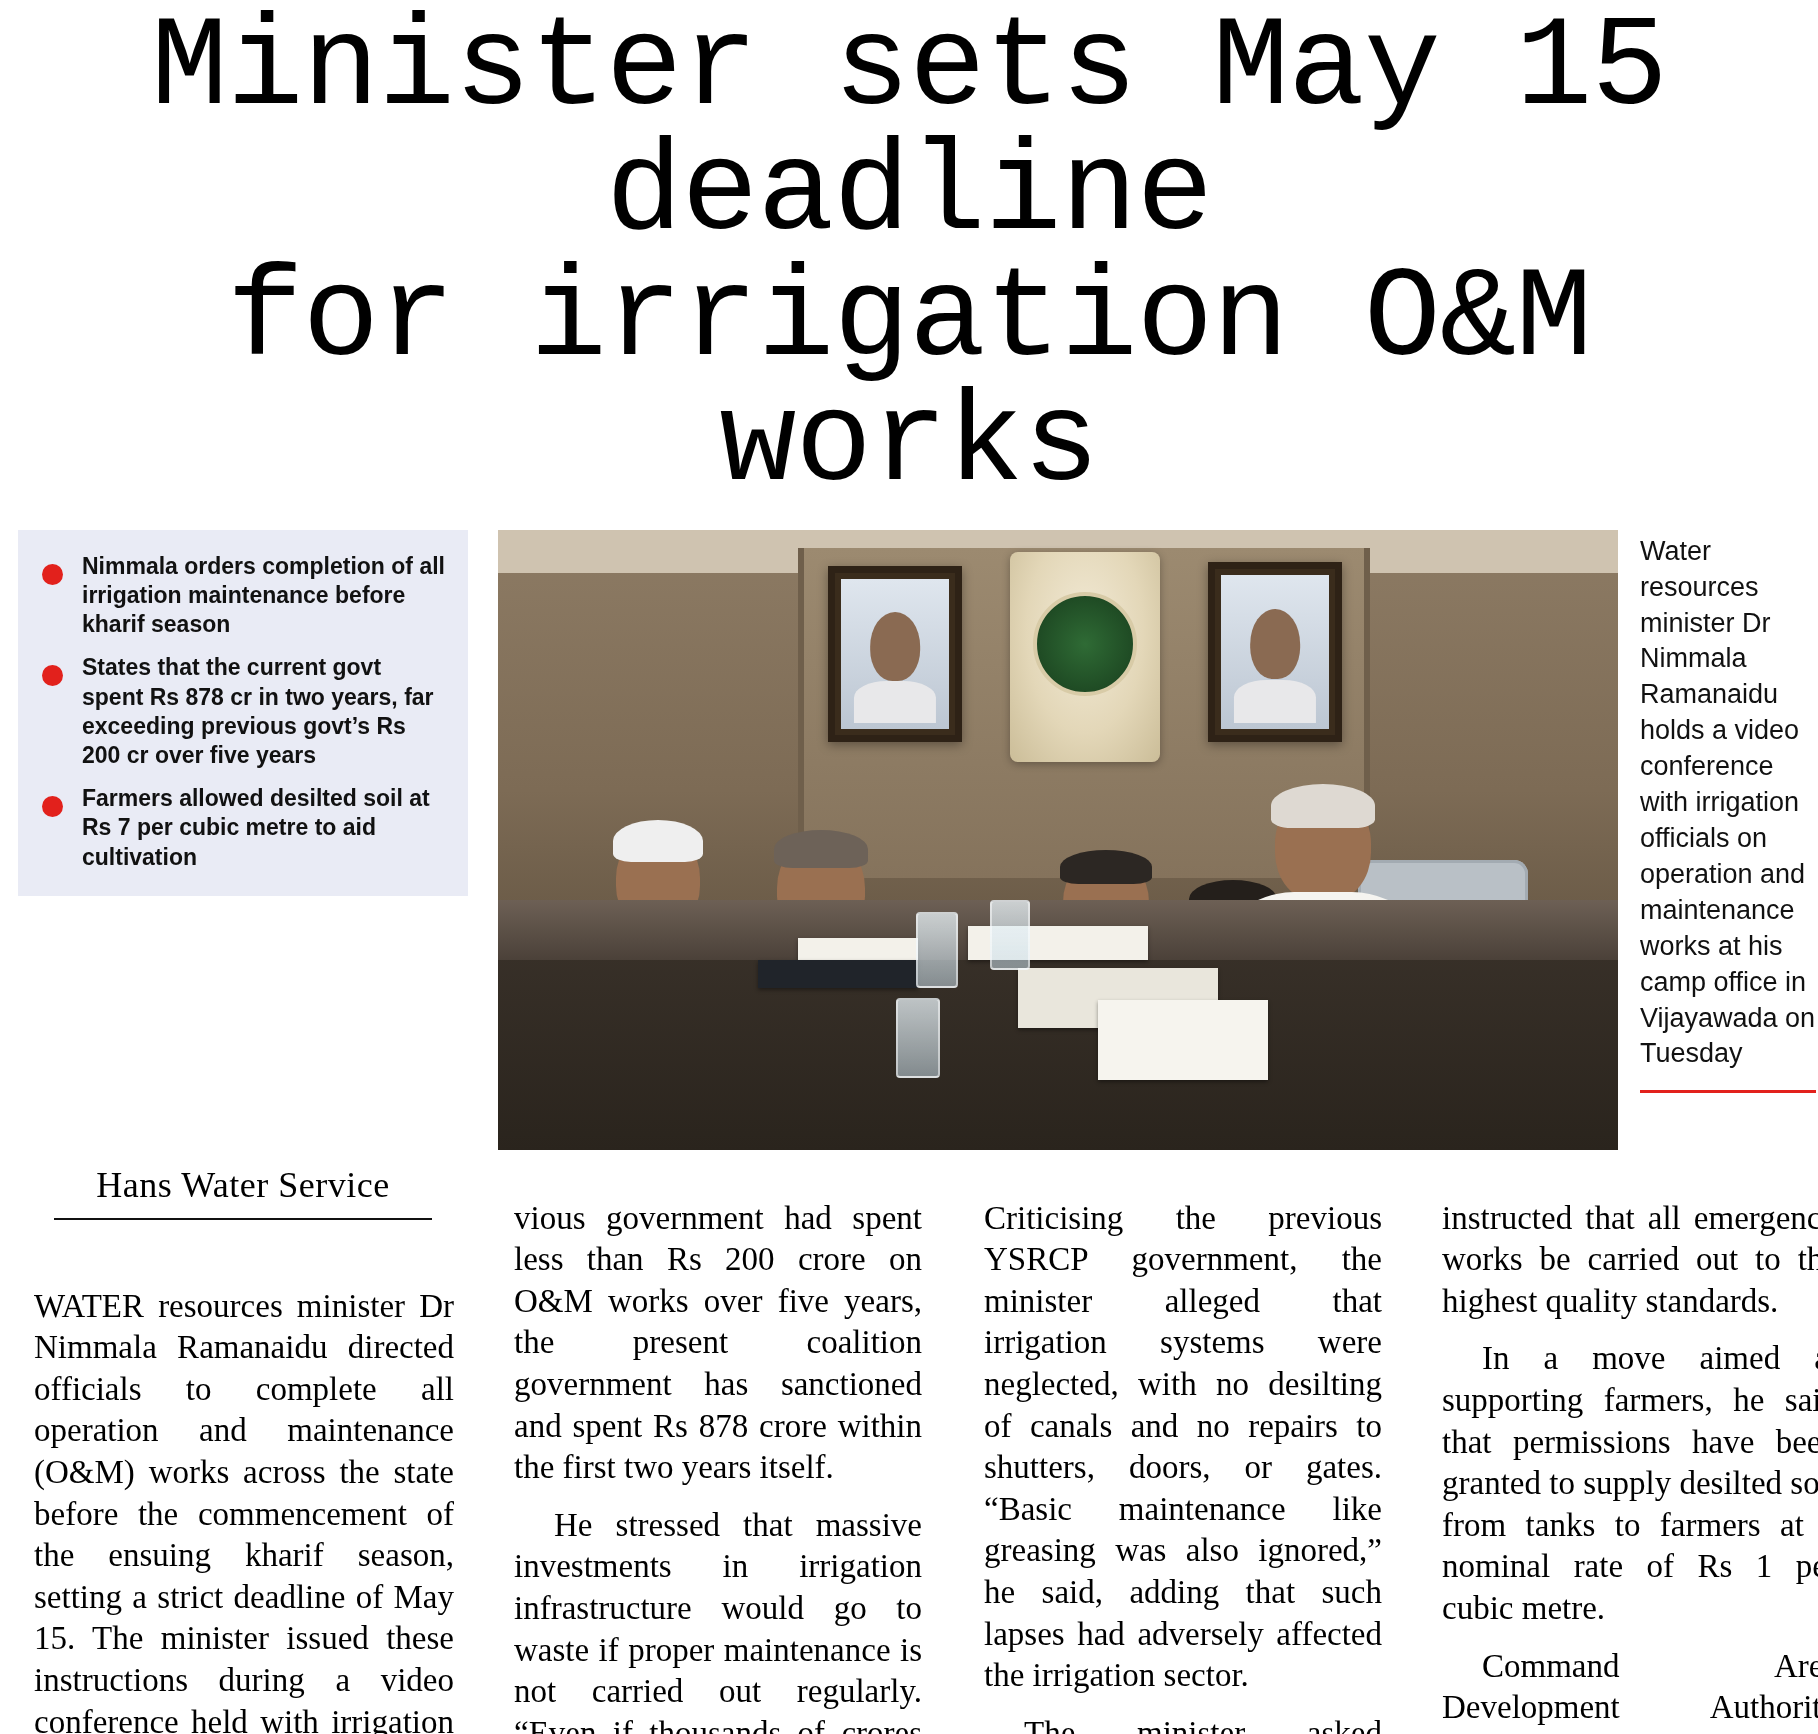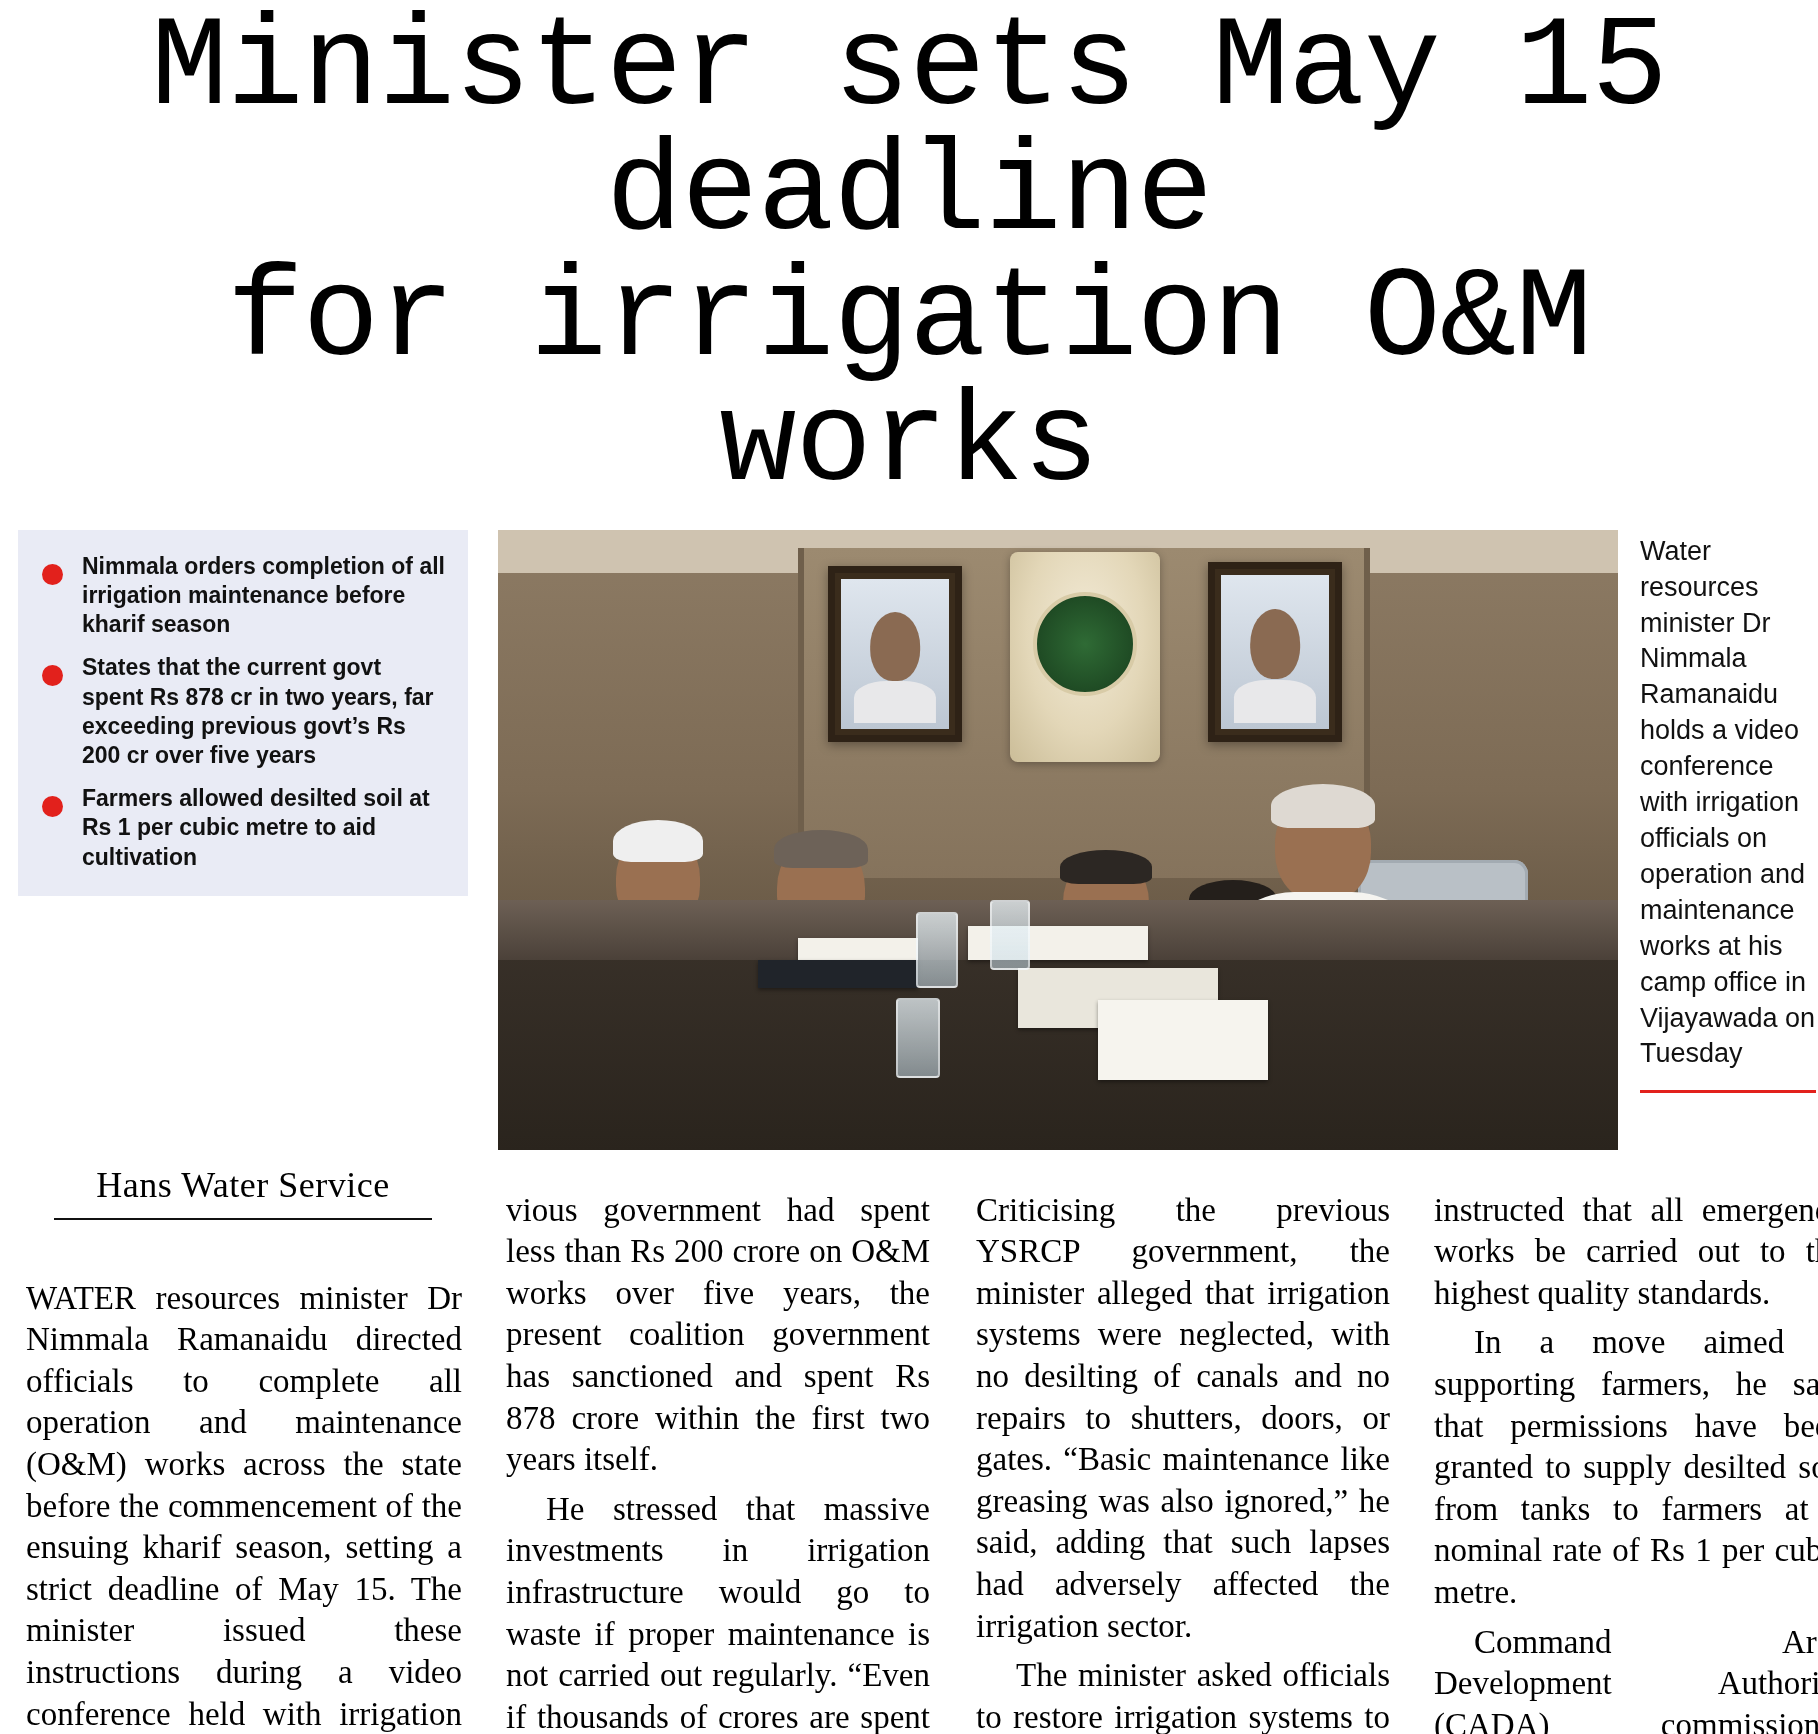--- a/index.html
+++ b/index.html
@@ -112,21 +112,21 @@
   
   .col {
     position: absolute;
     font-family: "Liberation Serif", serif;
     font-size: 33px;
     line-height: 1.26;
     text-align: justify;
     text-justify: inter-word;
     hyphens: manual;
   }
-  .col p { margin: 8px; text-indent: 0; }
+  .col p { margin: 16px; text-indent: 0; }
   .col p + p { text-indent: 40px; }
 
   #col1 { left: 0; top: 740px; width: 452px; }
   #col2 { left: 480px; top: 652px; width: 440px; }
   #col3 { left: 950px; top: 652px; width: 430px; }
   #col4 { left: 1408px; top: 652px; width: 428px; }
 
   
   .photo-wrap {
     position: absolute;
@@ -282,21 +282,21 @@
     <span class="l1">Minister sets May 15 deadline</span>
     <span class="l2">for irrigation O&amp;M works</span>
   </h1>
 
   <div class="content">
 
     <div class="bullets-box">
       <ul class="bullets-list">
         <li>Nimmala orders completion of all irrigation maintenance before kharif season</li>
         <li>States that the current govt spent Rs 878 cr in two years, far exceeding previous govt’s Rs 200 cr over five years</li>
-        <li>Farmers allowed desilted soil at Rs 1 per cubic metre to aid cultivation</li>
+        <li>Farmers allowed desilted soil at Rs 7 per cubic metre to aid cultivation</li>
       </ul>
     </div>
 
     <div class="byline">
       <div class="service">Hans Water Service</div>
       <div class="rule"></div>
     </div>
 
     <div class="photo-wrap">
       <div class="photo">

